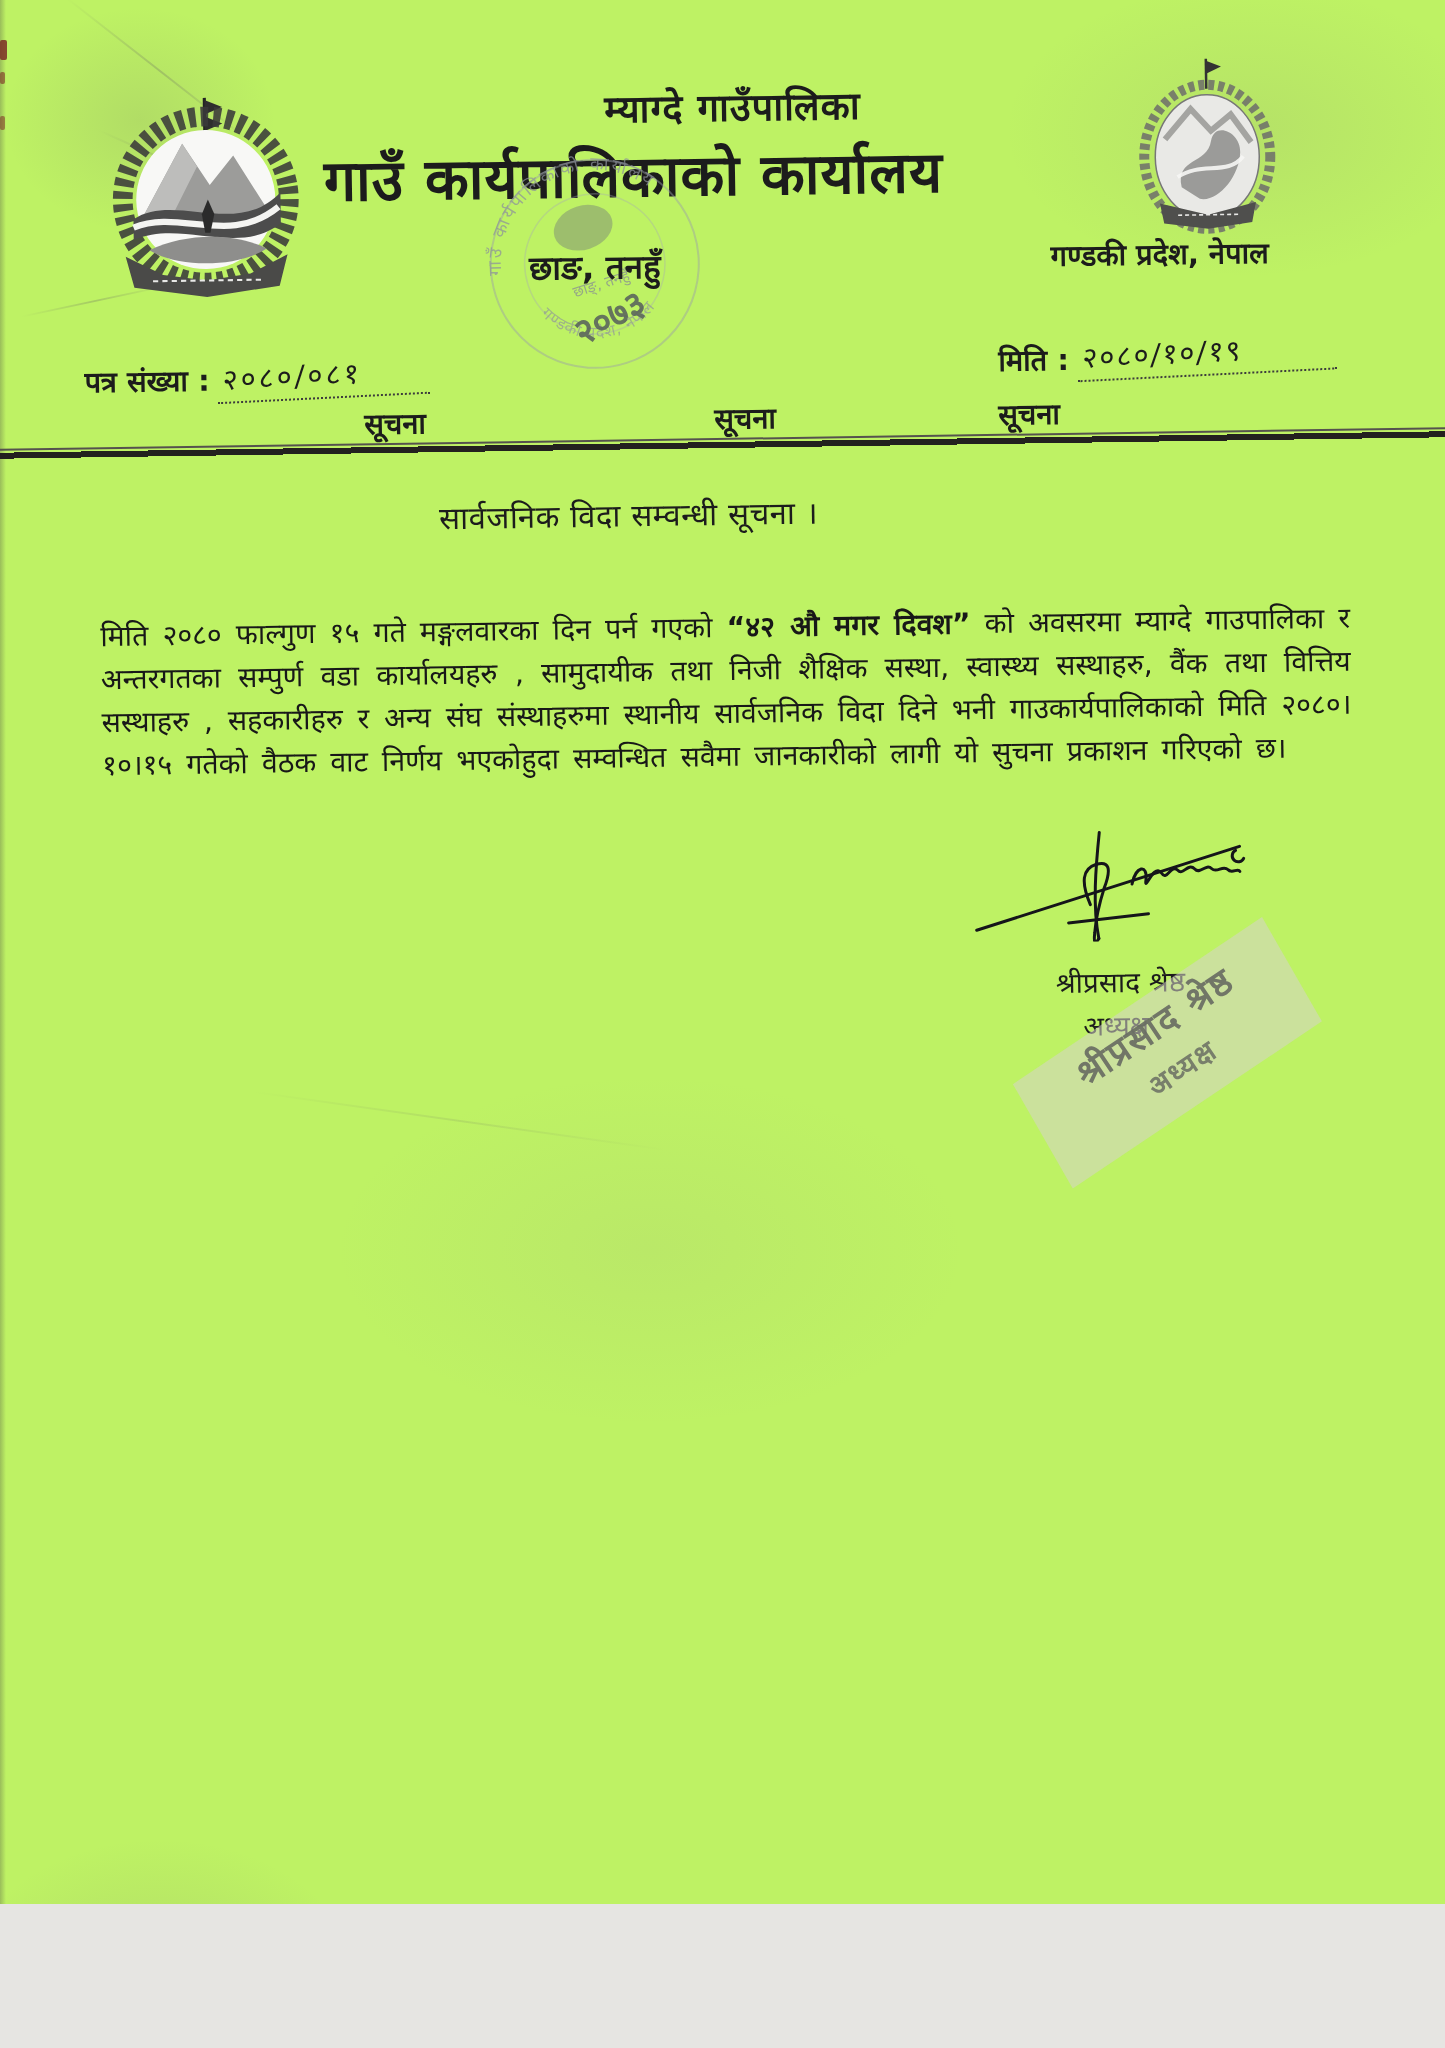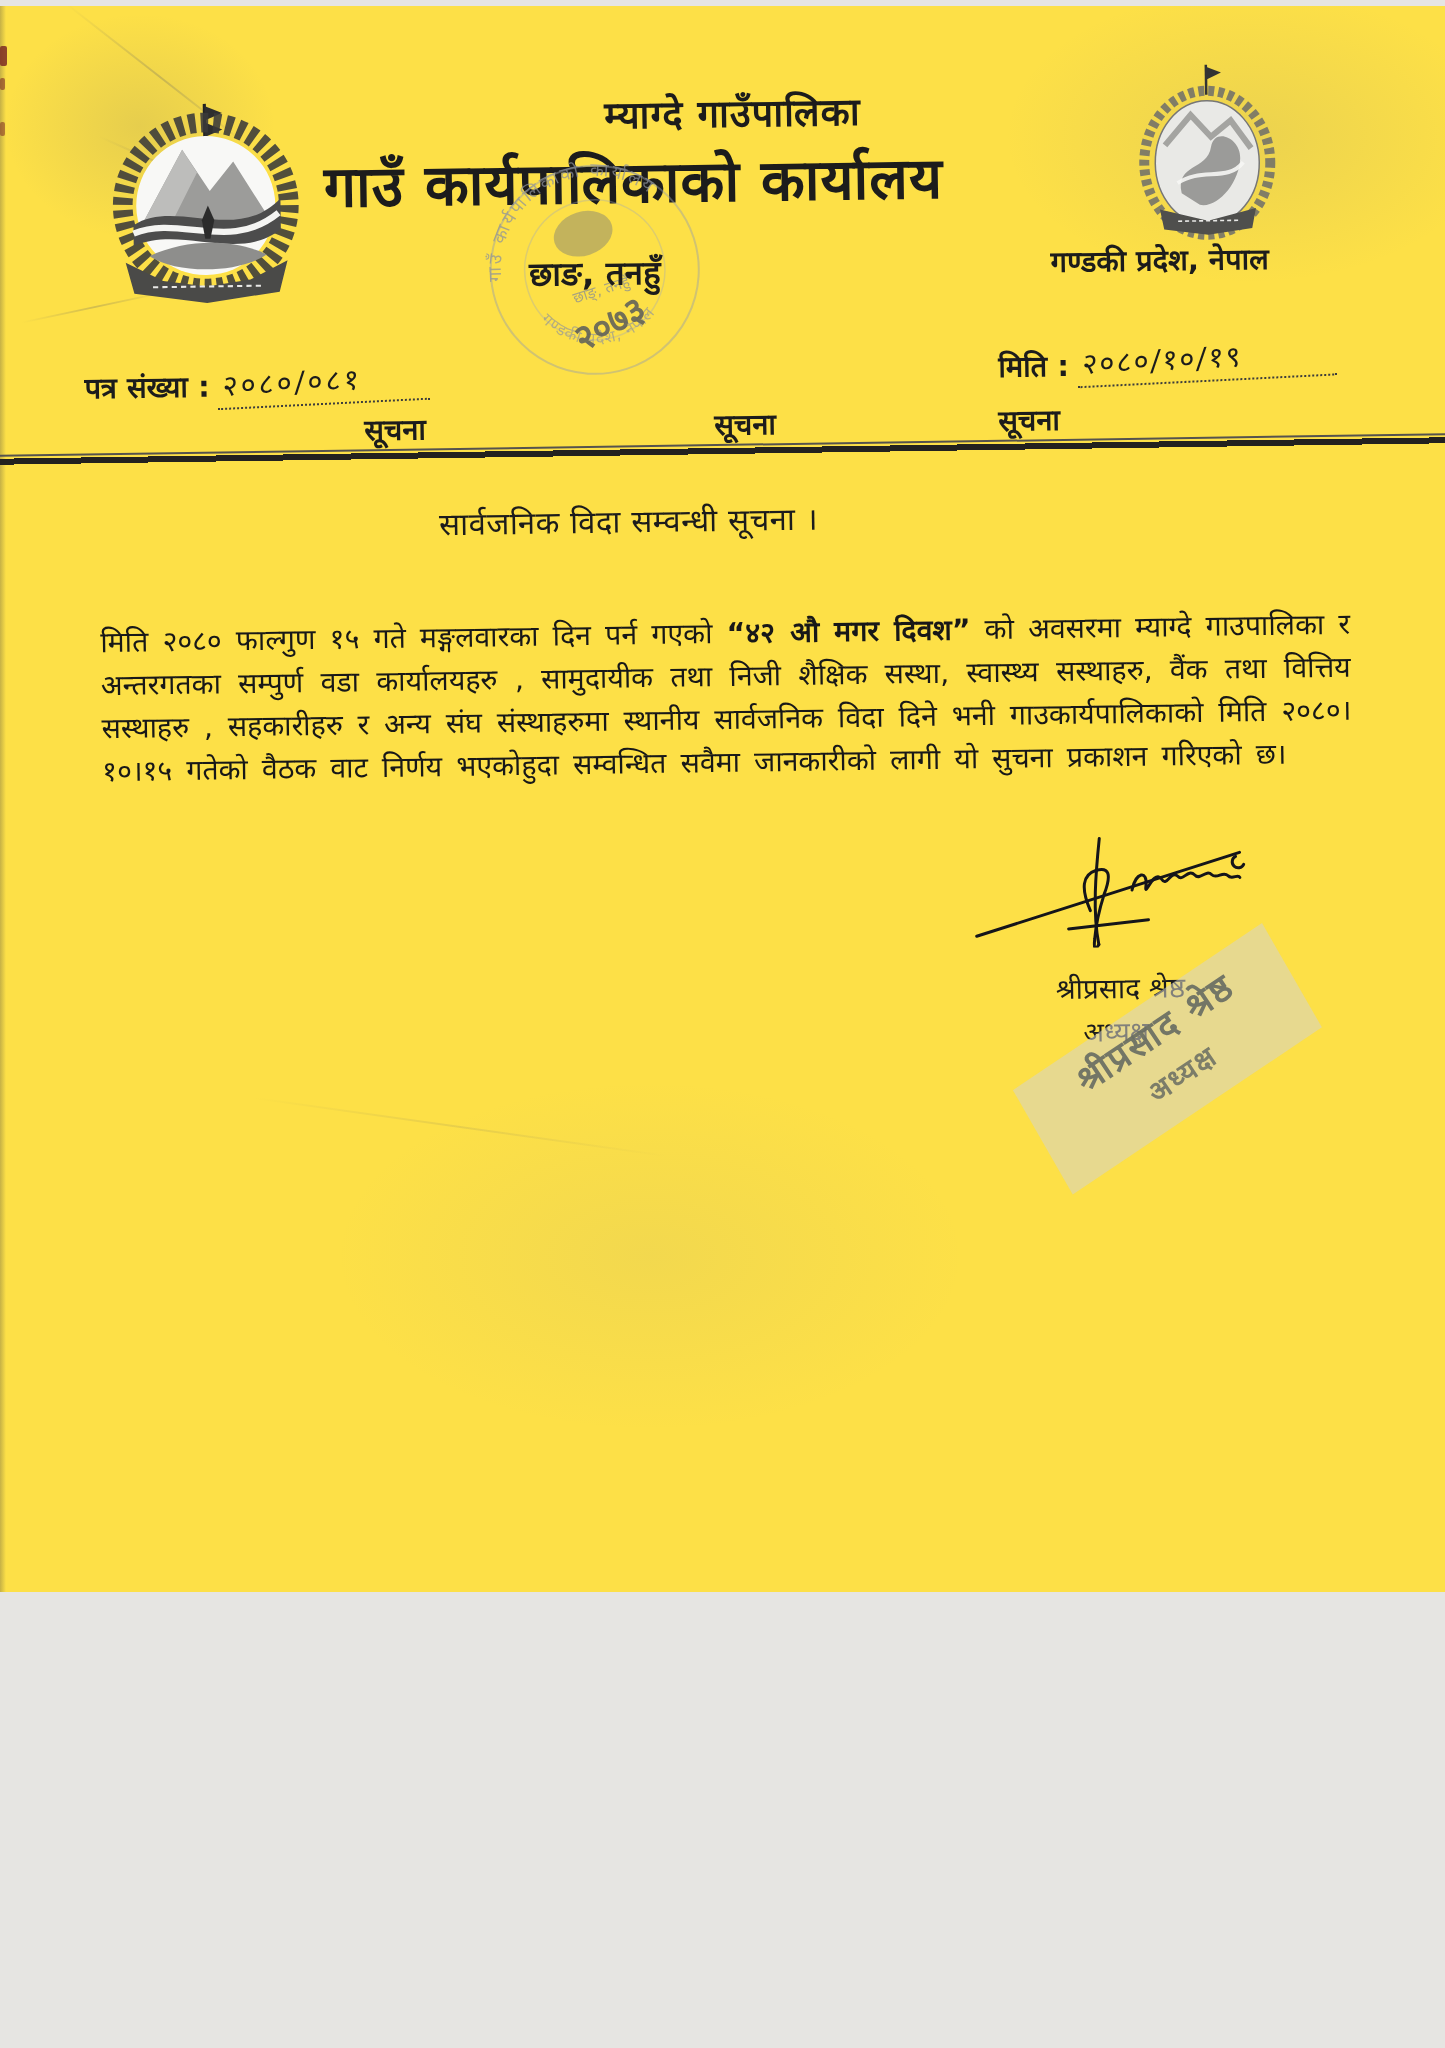--- a/index.html
+++ b/index.html
@@ -1,18 +1,18 @@
 <!DOCTYPE html>
 <html><head>
 <meta charset="utf-8">
 <style>
   html,body{margin:0;padding:0;background:#e6e5e2;}
   .page{
-    position:relative; width:1445px; height:1586px; margin:6px auto;
-    background:#fde047; overflow:hidden;
+    position:relative; width:1445px; height:1904px; margin:0 auto;
+    background:#bef264; overflow:hidden;
     font-family:"DejaVu Sans","Liberation Sans",sans-serif;
     color:#1c1c1c;
   }
   .sheet{position:absolute; left:0; top:0; width:1445px; height:2048px;
     transform:rotate(-0.85deg); transform-origin:50% 30%;}
   .abs{position:absolute;}
   
   .shade-tr{left:900px;top:-80px;width:700px;height:420px;
     background:radial-gradient(closest-side,rgba(130,128,122,.14),rgba(130,128,122,0) 70%);}
   .shade-bl{left:-120px;top:1780px;width:560px;height:420px;

